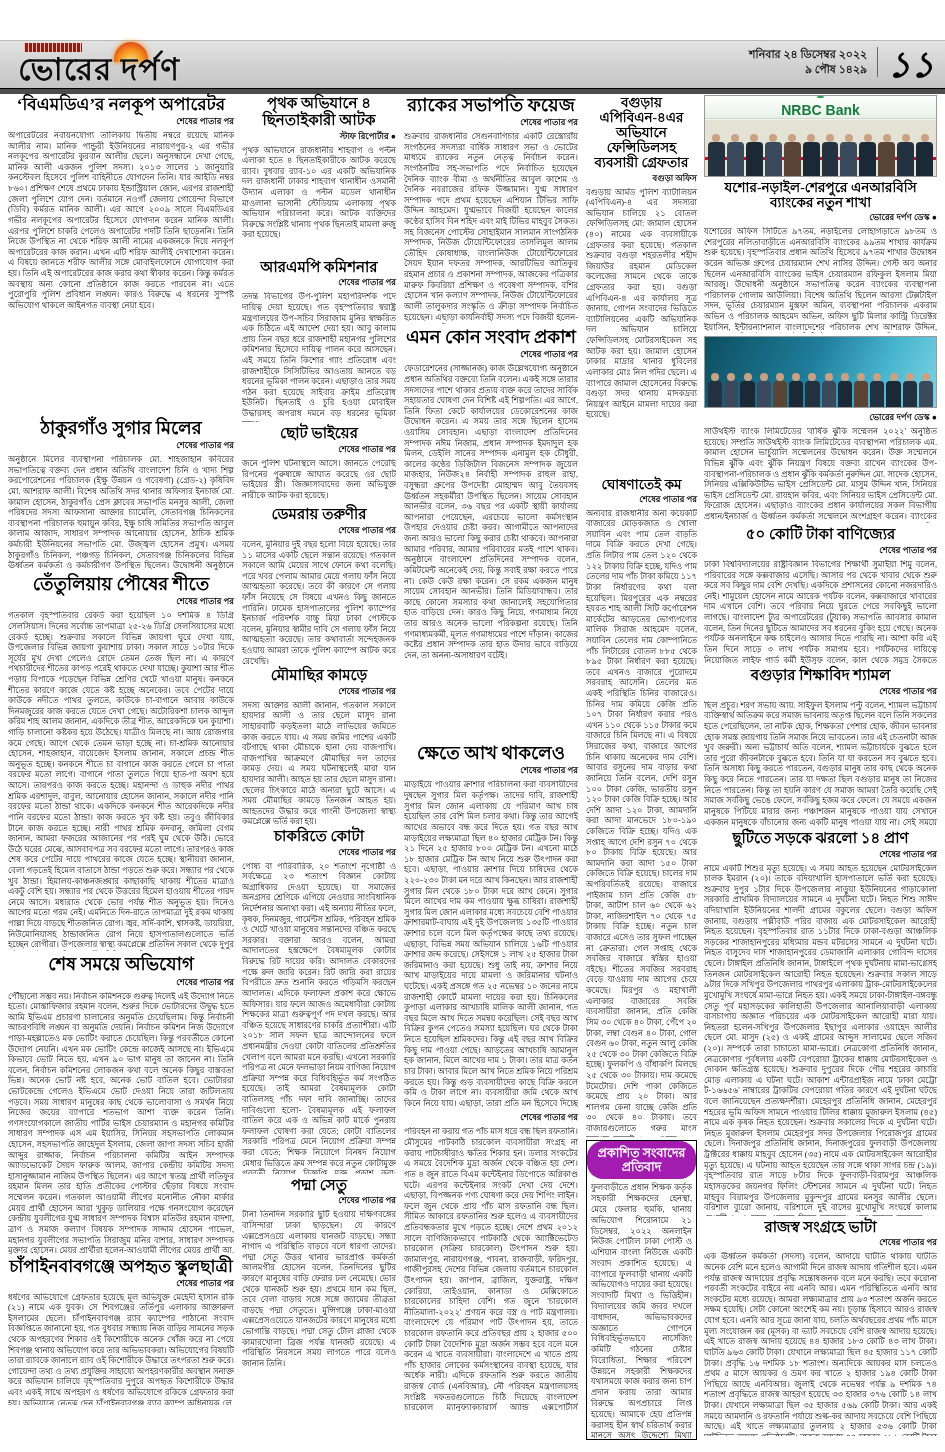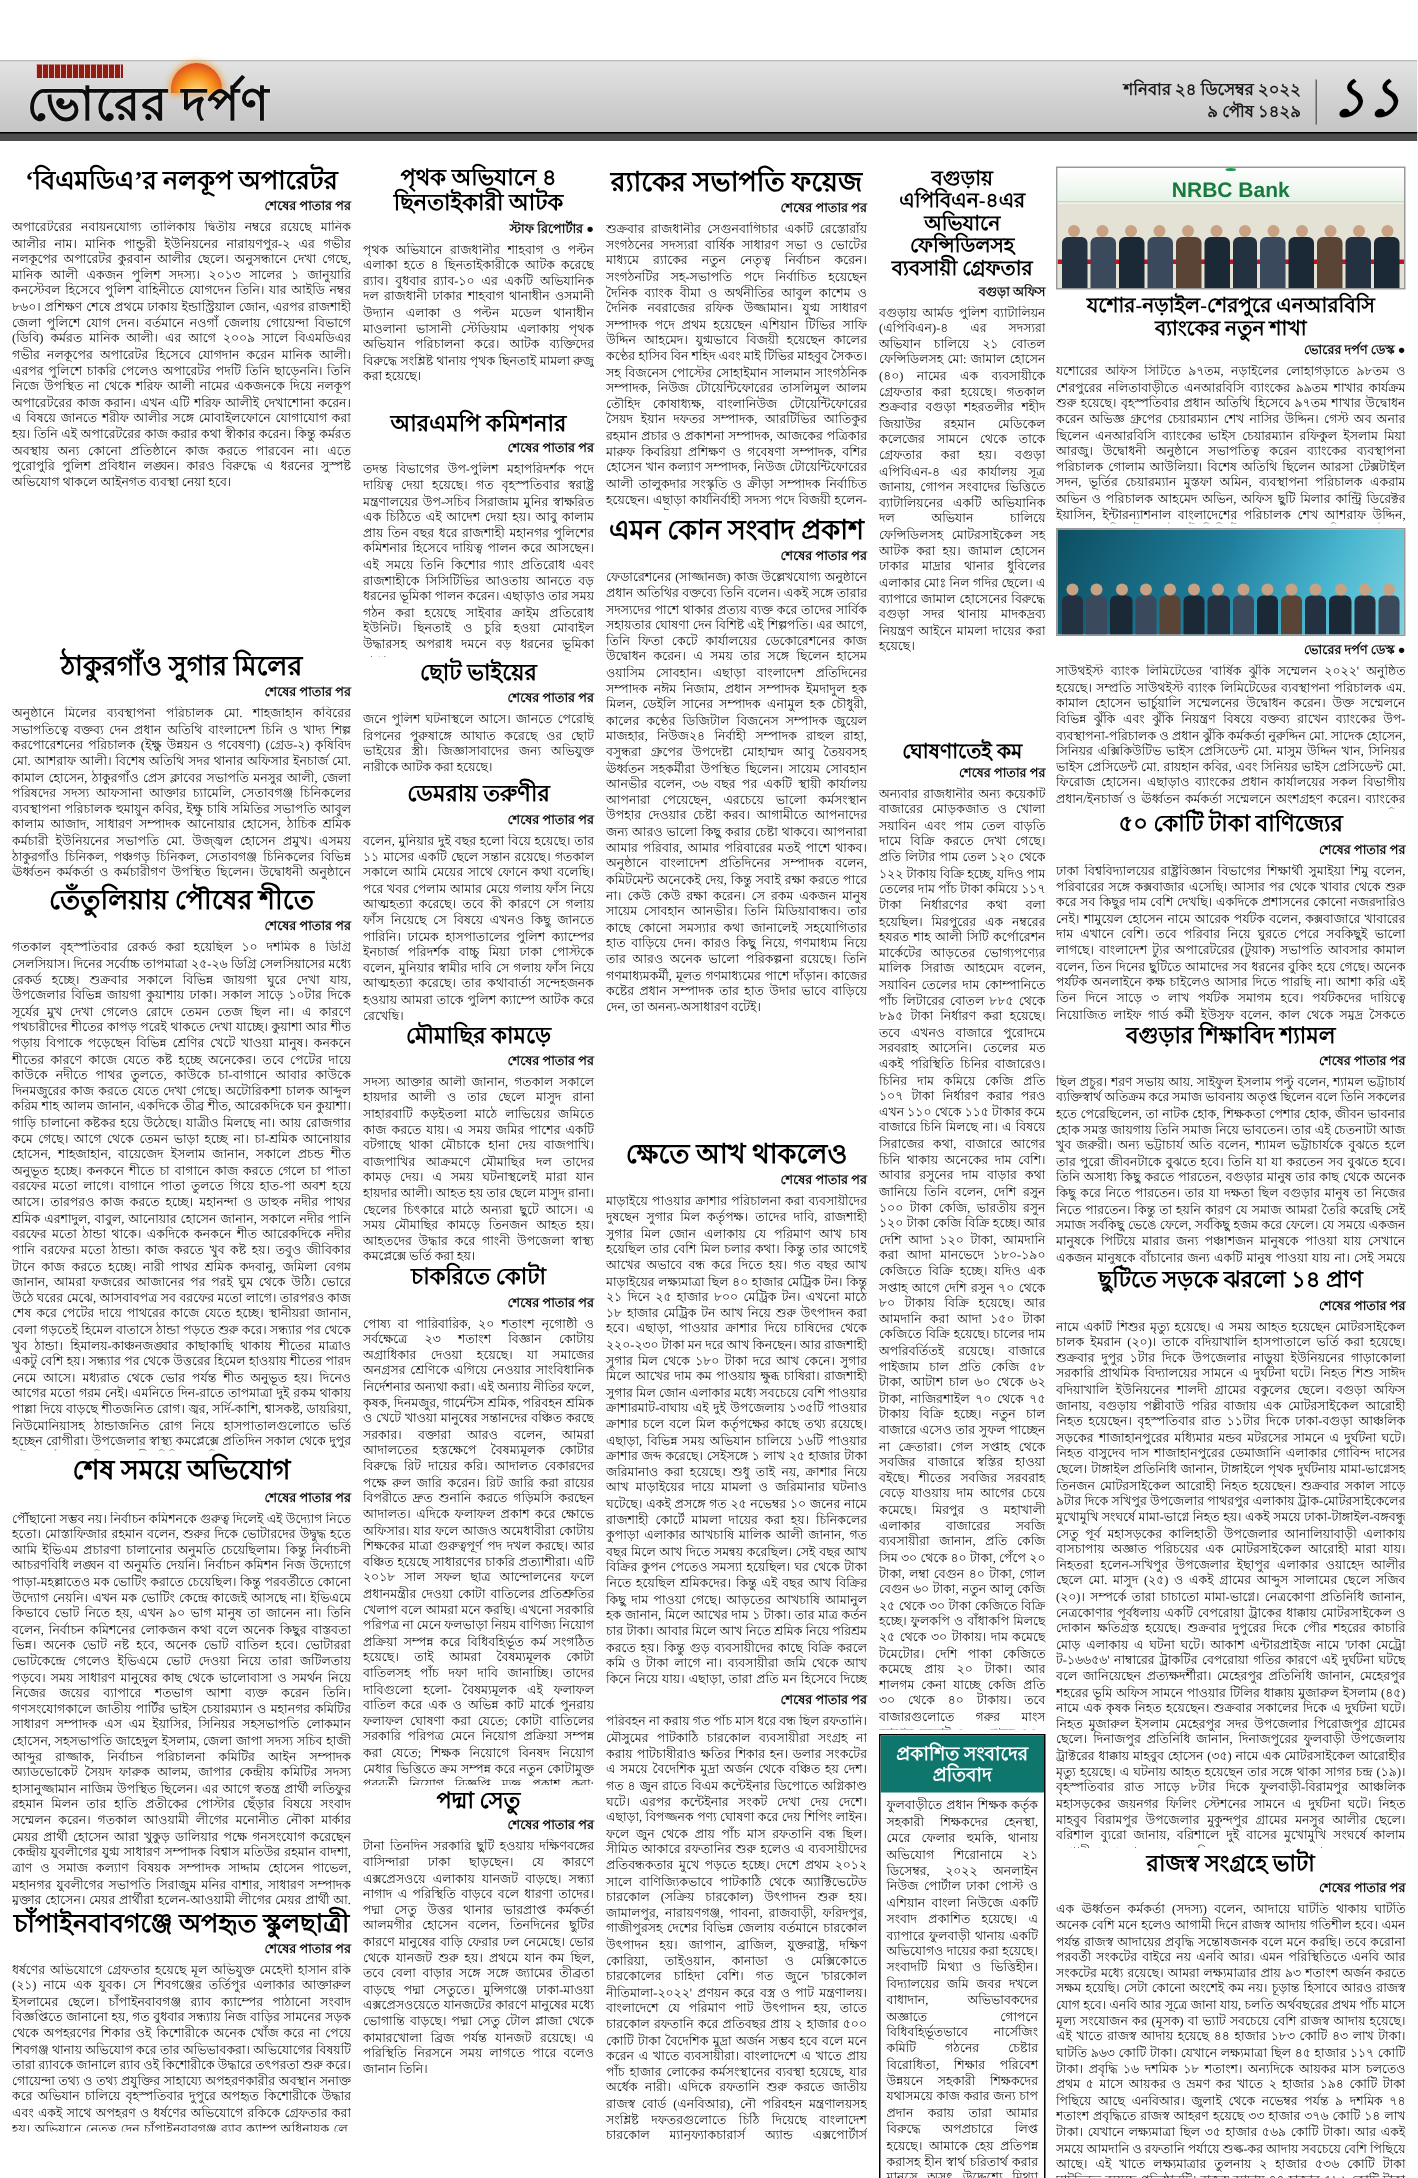--- a/index.html
+++ b/index.html
@@ -11,27 +11,27 @@
     border-top:1px solid #bbb;display:flex;align-items:center;justify-content:space-between;}
   .rule{position:absolute;left:0;top:88px;width:945px;height:5px;background:#4d4d4d;border-top:1px solid #000;}
   .logo{position:relative;margin-left:18px;height:48px;display:flex;align-items:flex-end;}
   .ribbon{position:absolute;left:6px;top:2px;width:58px;height:9px;background:#8f1d12;
     background-image:repeating-linear-gradient(90deg,rgba(255,255,255,.75) 0 1px,transparent 1px 4px);}
   .sun{position:absolute;left:96px;top:1px;width:34px;height:20px;border-radius:17px 17px 0 0;
     background:radial-gradient(circle at 50% 100%,#ffe08a 0%,#f7941d 45%,#d8391c 85%);
     box-shadow:0 0 4px 1px rgba(247,148,29,.8);}
   .logo-text{position:relative;font-size:31px;font-weight:bold;letter-spacing:1px;color:#0d0d0d;
     line-height:1;padding-bottom:4px;text-shadow:0 0 1px #fff;}
-  .head-right{display:flex;align-items:flex-end;margin-right:10px;gap:10px;font-family:Liberation Serif, serif;}
+  .head-right{display:flex;align-items:flex-start;margin-right:10px;gap:10px;font-family:Liberation Serif, serif;}
   .dates{text-align:right;font-size:11px;font-weight:bold;line-height:1.35;color:#1a1a1a;
     border-right:1px solid #666;padding-right:10px;}
   .pageno{font-size:36px;font-weight:bold;font-style:italic;transform:skewX(-6deg);color:#000;line-height:1;}
   
   .cols{position:absolute;left:0;top:95px;width:945px;height:1352px;}
-  .col{position:absolute;top:16px;}
+  .col{position:absolute;top:0;}
   .c1{left:8px;width:226px;}  .c2{left:242px;width:154px;}
   .c3{left:404px;width:174px;}.c4{left:586px;width:111px;}
   .c5{left:704px;width:233px;}
   .art{margin-bottom:3px;}
   .hl{margin:0;text-align:center;font-weight:bold;color:#000;line-height:1.12;}
   .s18{font-size:18px;} .s17{font-size:17px;} .s15{font-size:15px;} .s14{font-size:13.5px;}
   .dl{text-align:right;font-size:8.5px;font-weight:bold;margin:1px 0 2px;}
   .bl{text-align:right;font-size:8.5px;font-weight:bold;margin:1px 0 2px;}
   .bd{font-size:8.3px;line-height:1.28;text-align:justify;overflow:hidden;word-break:break-word;}
   
@@ -50,22 +50,22 @@
     width:8px;height:8px;border-radius:50%;background:#c9a183;}
   .p2{height:70px;background:linear-gradient(115deg,#0d4e60 0%,#1f7d9b 45%,#49b6cf 75%,#7fd3e2 100%);}
   .risk-wrap{position:absolute;top:4px;left:0;right:0;text-align:center;
     font-family:"Liberation Sans",sans-serif;color:#fff;line-height:1.05;}
   .risk-a{font-size:8px;letter-spacing:4px;}
   .risk-r{font-size:16px;font-weight:bold;letter-spacing:3px;color:#eaf6ff;text-shadow:0 0 2px #274f86;}
   .risk-c{font-size:7px;letter-spacing:3px;color:#dff3f8;}
   .p2 .crowd{height:36px;} .p2 .crowd i{height:26px;}
   
   .pbox{border:1px solid #000;height:298px;overflow:hidden;}
-  .pbox-head{background:#0f766e;color:#fff;text-align:center;font-weight:bold;font-size:12.5px;
-    line-height:1.15;padding:5px 2px;}
+  .pbox-head{background:#a21caf;color:#fff;text-align:center;font-weight:bold;font-size:12.5px;
+    line-height:1.15;padding:5px 2px;border-radius:16px;}
   .pbox-body{padding:4px 4px 0;font-size:8.3px;line-height:1.3;text-align:justify;}
 </style>
 </head>
 <body>
 
 <div class="page">
 
   <header class="masthead">
     <div class="logo">
       <span class="ribbon"></span>

